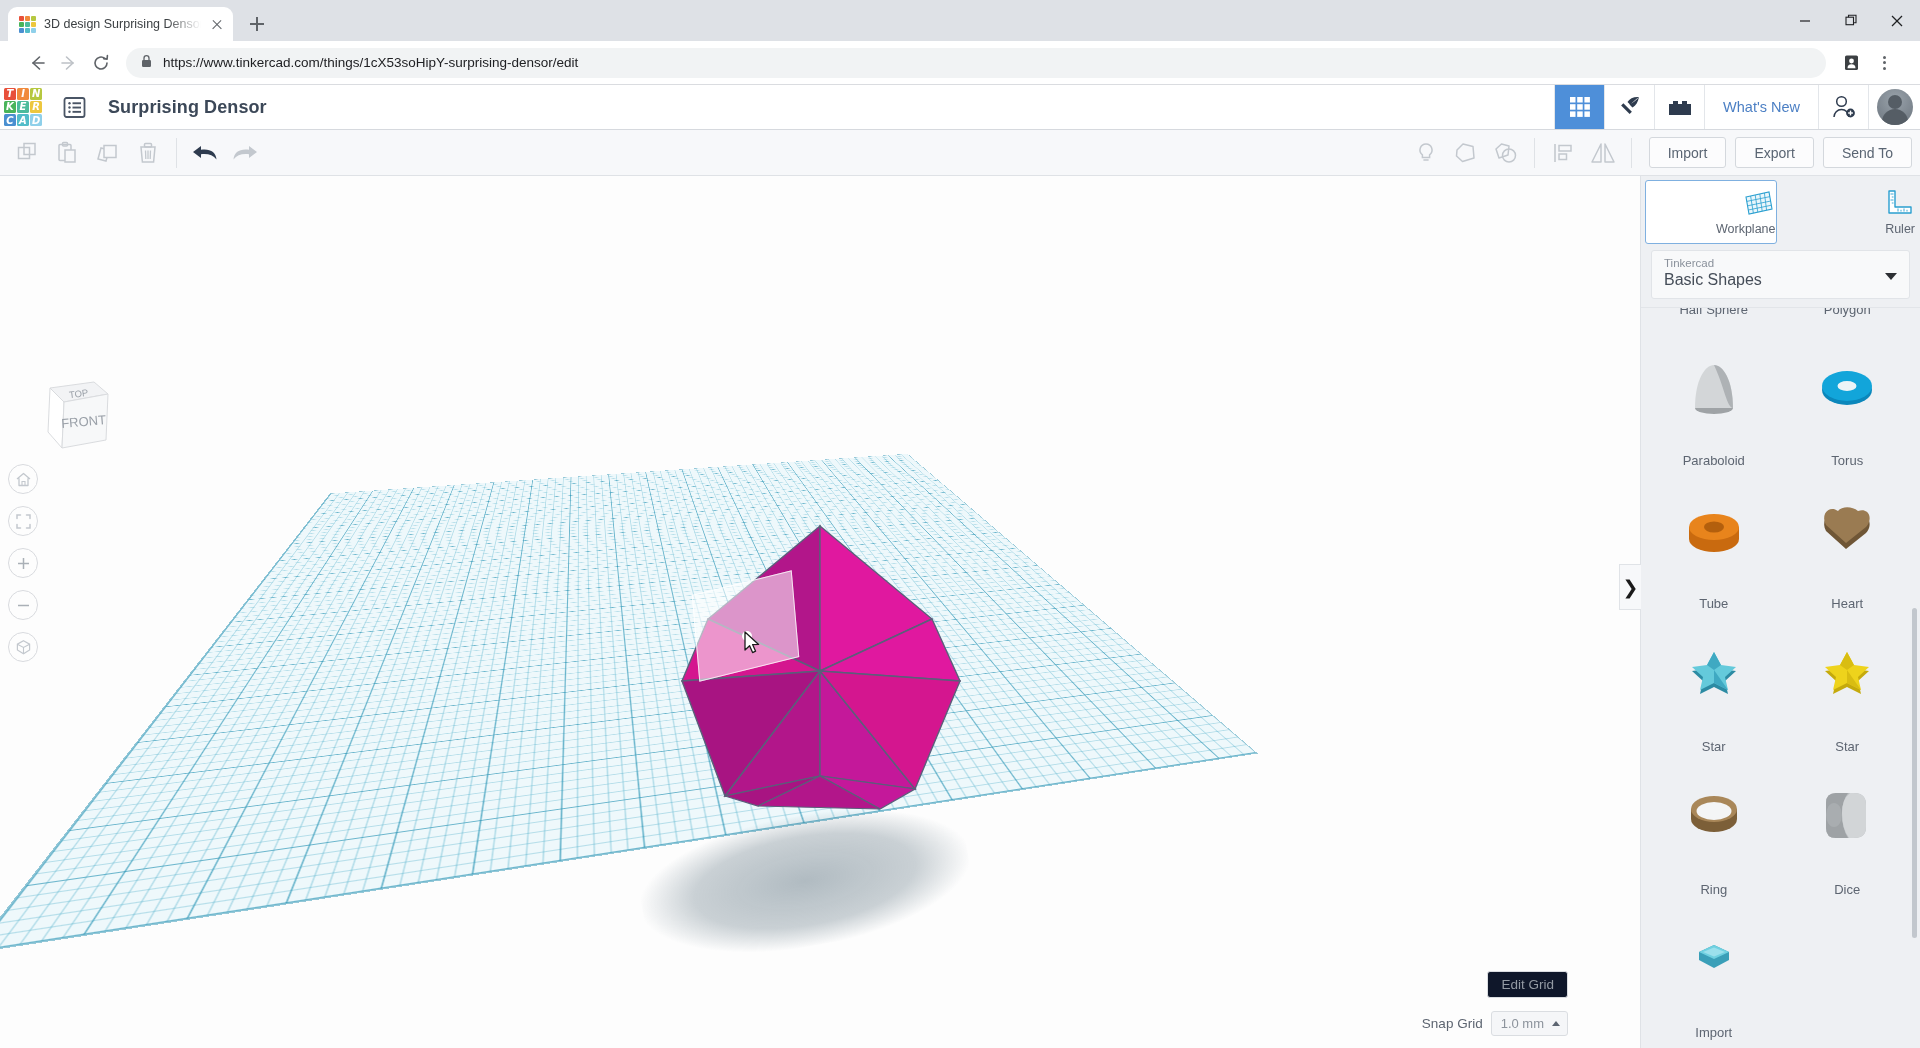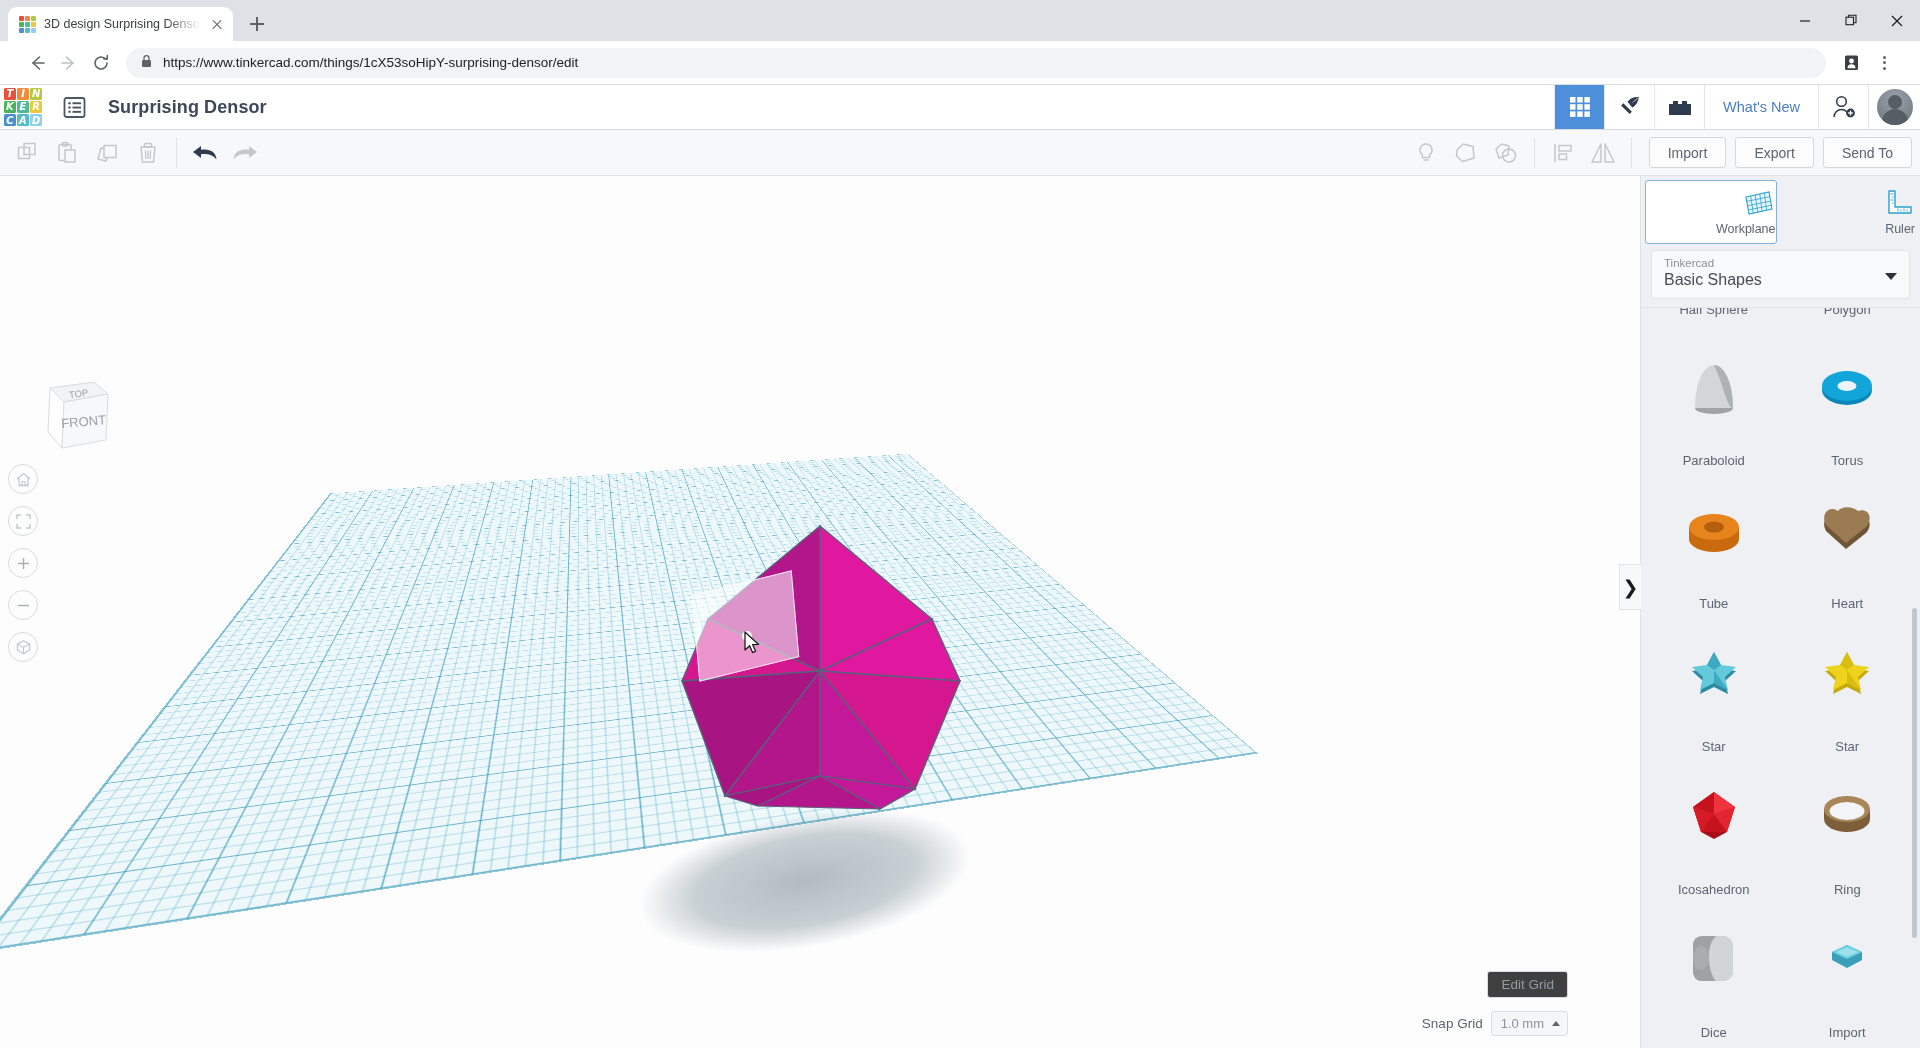--- a/index.html
+++ b/index.html
@@ -174,21 +174,21 @@
   .navbtn-circle {
     width: 30px; height: 30px; border-radius: 50%; border: 1px solid #d8dade;
     margin-bottom: 12px; display: flex; align-items: center; justify-content: center;
     cursor: pointer; background: transparent;
   }
 
   
   .grid-controls { position: absolute; right: 352px; bottom: 12px; text-align: right; }
   .edit-grid-btn {
     display: inline-flex; align-items: center; justify-content: center;
-    height: 27px; padding: 0 13px; border: 1px solid #dadde1; background: #404040;
+    height: 27px; padding: 0 13px; border: 1px solid #dadde1; background: #0f172a;
     border-radius: 3px; font-size: 13.5px; color: #939aa3; cursor: pointer;
   }
   .snap-row { display: flex; align-items: center; justify-content: flex-end; gap: 8px; margin-top: 13px; }
   .snap-label { font-size: 13.5px; color: #5d6571; }
   .snap-select {
     height: 25px; padding: 0 7px 0 9px; border: 1px solid #dadde1; background: #f5f6f8;
     border-radius: 3px; font-size: 13px; color: #8c939c; display: flex; align-items: center;
     gap: 8px; cursor: pointer;
   }
   .caret-up { width: 0; height: 0; border-left: 4px solid transparent;
@@ -681,34 +681,20 @@
             <svg width="62" height="62" viewBox="0 0 62 62">
               <polygon points="31,14 38,27 53,29 42,39 45,52 31,45 17,52 20,39 9,29 24,27" fill="#c5aa0c"></polygon>
               <polygon points="31,10 38,23 53,25 42,35 45,48 31,41 17,48 20,35 9,25 24,23" fill="#eed31c"></polygon>
               <polygon points="31,10 38,23 31,28 24,23" fill="#d9bd12"></polygon>
               <polygon points="31,28 45,48 31,41" fill="#d9bd12"></polygon>
             </svg>
           </span>
           <span class="shape-name">Star</span>
         </div>
 
-        <div class="shape-cell">
-          <span class="shape-art">
-            <svg width="62" height="62" viewBox="0 0 62 62">
-              <polygon points="31,7 10,22 18,47 44,47 52,22" fill="#e22630"></polygon>
-              <polygon points="31,7 10,22 31,29" fill="#c5121c"></polygon>
-              <polygon points="31,7 52,22 31,29" fill="#ef3440"></polygon>
-              <polygon points="10,22 18,47 31,29" fill="#d61b26"></polygon>
-              <polygon points="52,22 44,47 31,29" fill="#e22630"></polygon>
-              <polygon points="18,47 44,47 31,29" fill="#c5121c"></polygon>
-              <polygon points="18,47 44,47 31,54" fill="#a90d16"></polygon>
-            </svg>
-          </span>
-          <span class="shape-name">Icosahedron</span>
-        </div>
 
         <div class="shape-cell">
           <span class="shape-art">
             <svg width="62" height="62" viewBox="0 0 62 62">
               <path d="M8 24 V34 A23 13 0 0 0 54 34 V24 Z" fill="#7c5f38"></path>
               <ellipse cx="31" cy="24" rx="23" ry="13" fill="#a98759"></ellipse>
               <ellipse cx="31" cy="26" rx="17.5" ry="9" fill="#f4f5f6"></ellipse>
             </svg>
           </span>
           <span class="shape-name">Ring</span>

